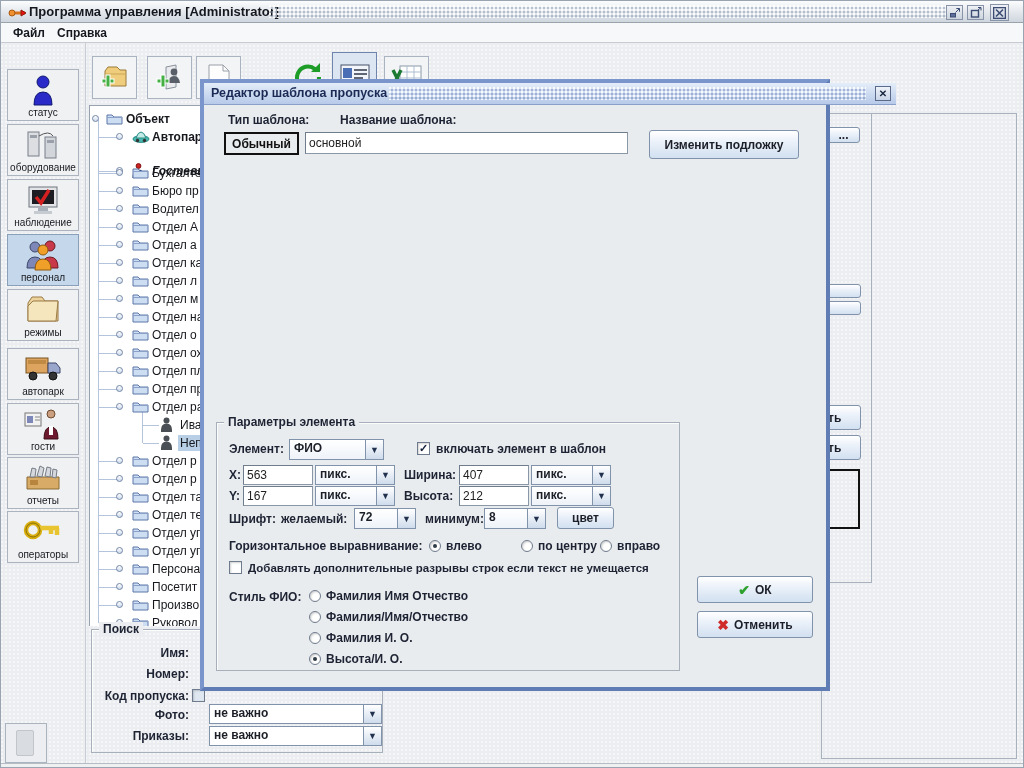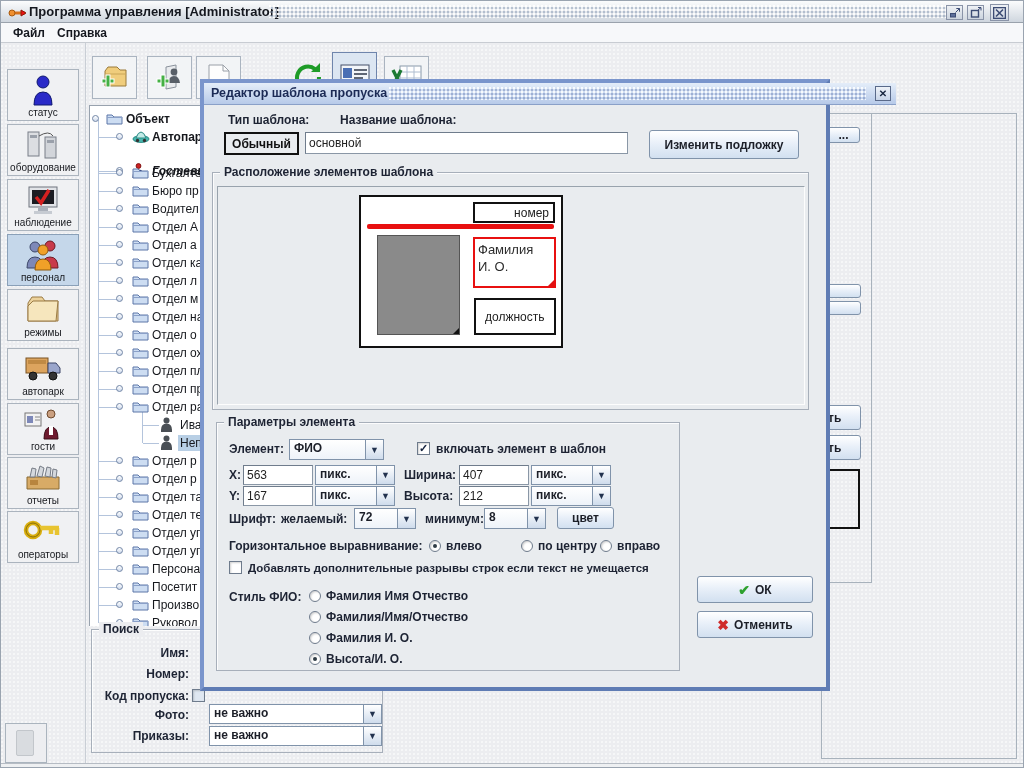--- a/index.html
+++ b/index.html
@@ -534,38 +534,20 @@
       <div class="bumps"></div>
       <div id="dlg-close">✕</div>
     </div>
 
     <div class="lbl" style="left:24px;top:30px">Тип шаблона:</div>
     <div class="abs" style="left:20px;top:49px;width:75px;height:23px;border:2px solid #111;display:flex;align-items:center;justify-content:center;font-size:12px;font-weight:bold;color:#111">Обычный</div>
     <div class="lbl" style="left:136px;top:30px">Название шаблона:</div>
     <input class="input" style="left: 101px; top: 49px; width: 323px; height: 22px;" readonly="" value="основной">
     <div class="btn" style="left:445px;top:47px;width:150px;height:29px">Изменить подложку</div>
 
-    <div class="grp" style="left:8px;top:89px;width:597px;height:238px">
-      <div class="grp-title" style="background:#e9ecef">Расположение элементов шаблона</div>
-      <div class="abs" style="left:4px;top:13px;width:588px;height:219px;border:1px solid;border-color:#99a3ad #fdfdfd #fdfdfd #99a3ad;background:#e9ecef">
-        <div id="card">
-          <div class="abs" style="left:112px;top:5px;width:82px;height:21px;border:2px solid #111;font-size:12px;color:#222;text-align:right;padding:2px 4px">номер</div>
-          <div class="abs" style="left:6px;top:27px;width:187px;height:5px;background:#e81010;border-radius:2px"></div>
-          <div class="abs" style="left:16px;top:38px;width:83px;height:100px;background:#8a8a8a;border:1px solid #555">
-              <span class="hdl"></span>
-            </div>
-          <div class="abs" style="left:112px;top:40px;width:83px;height:51px;border:2px solid #e81010;font-size:13px;color:#2c2c2c;line-height:17px;padding:2px 3px">
-            <div>Фамилия</div>
-            <div>И. О.</div>
-            <span class="hdl red"></span>
-          </div>
-          <div class="abs" style="left:113px;top:101px;width:82px;height:37px;border:2px solid #111;font-size:12px;color:#222;display:flex;align-items:center;padding-left:9px">должность</div>
-        </div>
-      </div>
-    </div>
 
     <div class="grp" id="params" style="left:12px;top:339px;width:464px;height:249px">
       <div class="grp-title" style="background:#e9ecef">Параметры элемента</div>
 
       <div class="lbl" style="left:12px;top:19px">Элемент:</div>
       <div class="combo" style="left:72px;top:16px;width:95px;height:21px">
         <div class="val">ФИО</div>
         <div class="arw">▼</div>
       </div>
       <div class="checkbox" style="left:200px;top:19px">✓</div>

